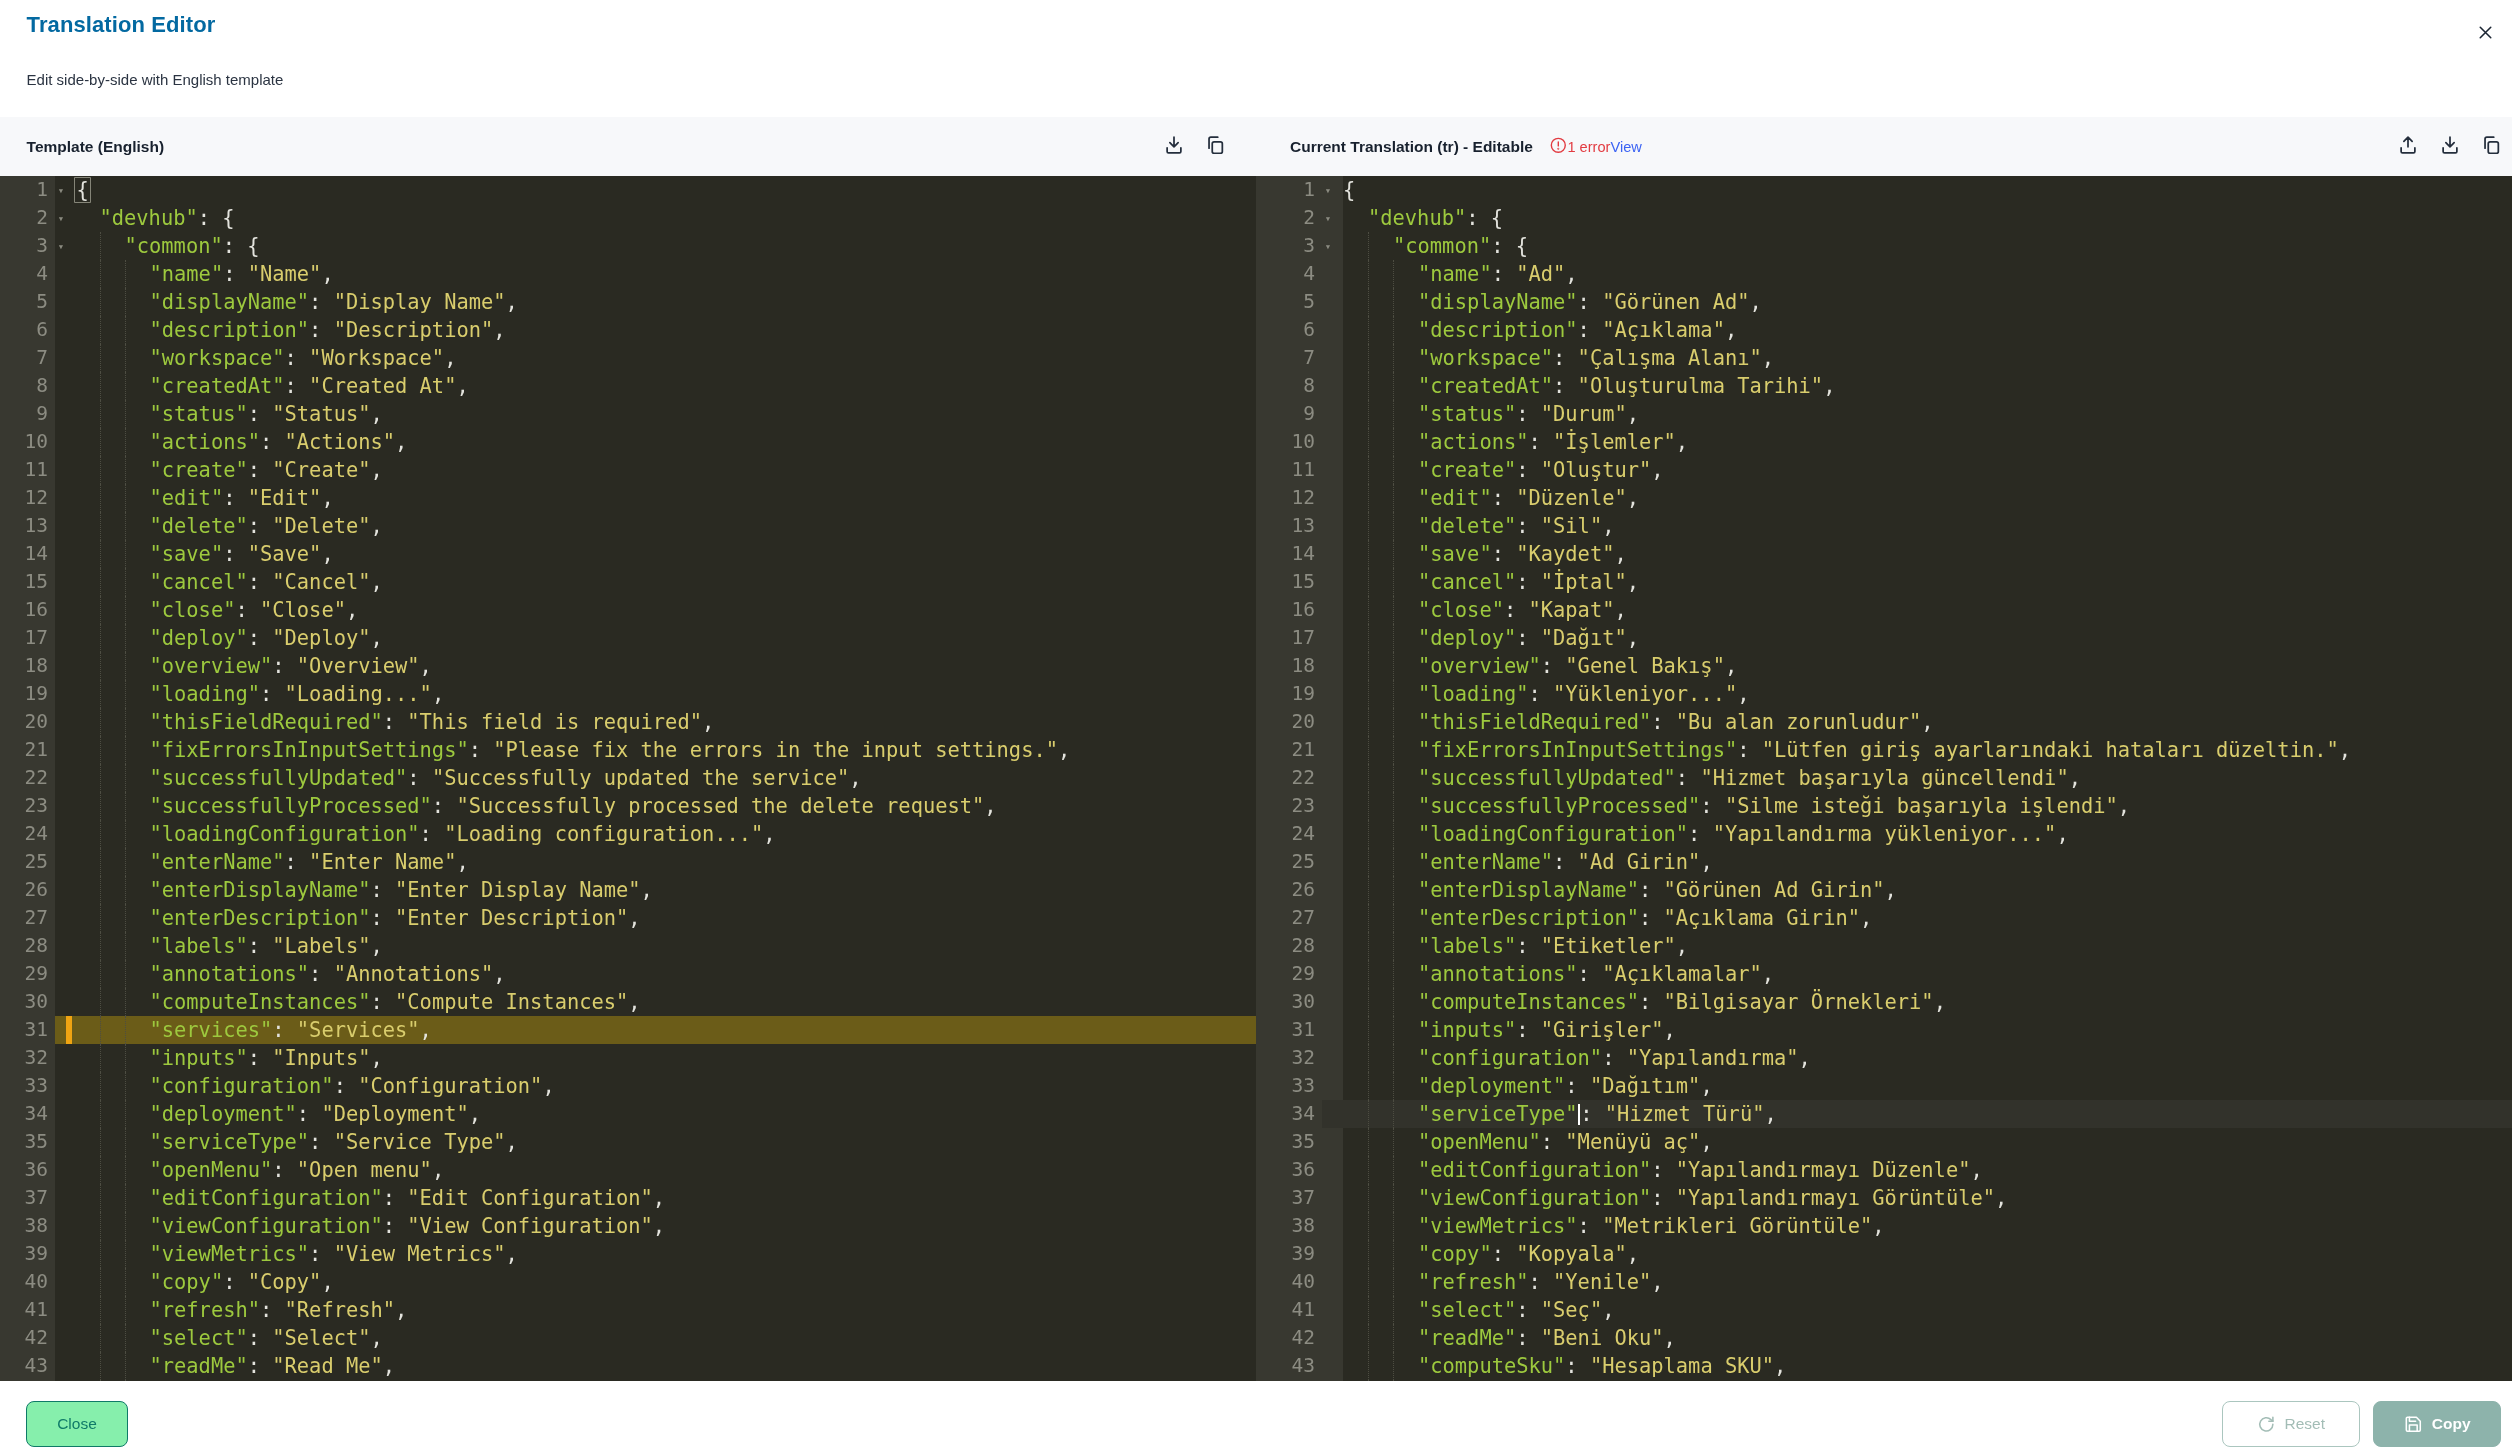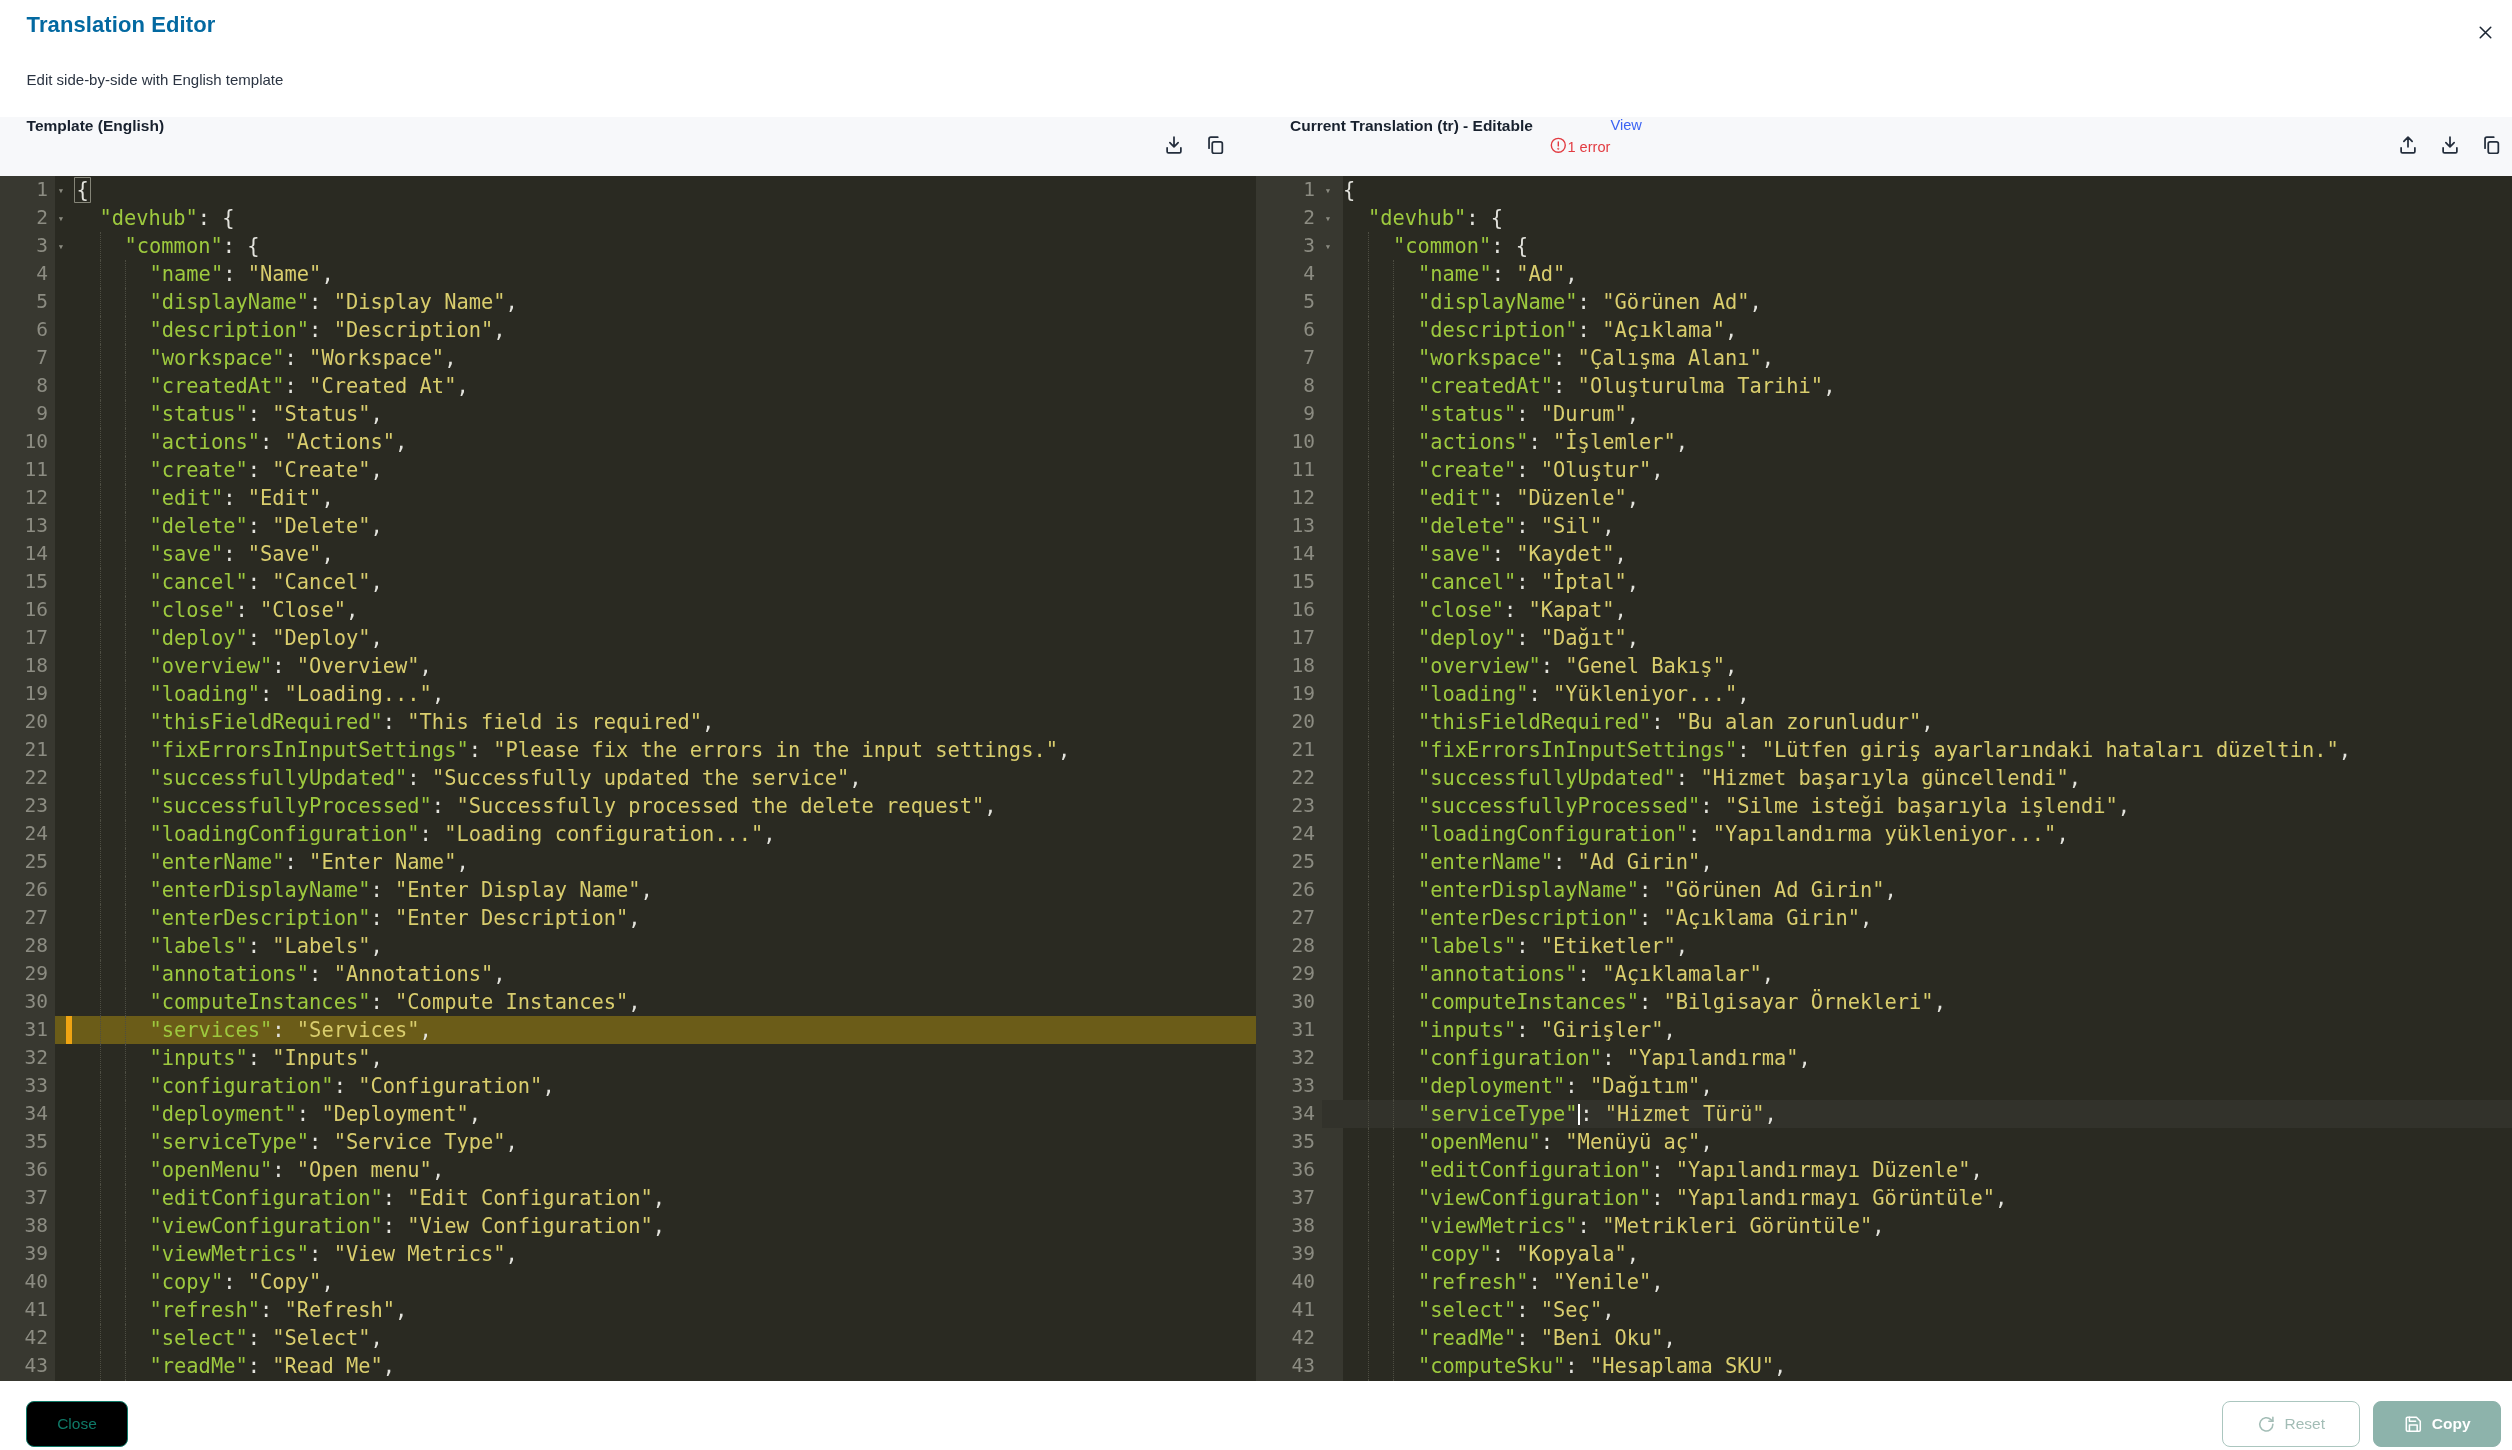--- a/index.html
+++ b/index.html
@@ -24,21 +24,21 @@
   *{box-sizing:border-box}
   html,body{margin:0;padding:0;width:2512px;height:1450px;overflow:hidden;background:#ffffff;
     font-family:"Liberation Sans", sans-serif;color:var(--navy)}
   .top{position:relative;height:117px;padding:12.4px 0 0 26.6px}
   .top h1{margin:0;font-size:22px;font-weight:700;color:#0369a1;letter-spacing:0.1px}
   .top .sub{margin-top:33px;font-size:15px;color:#2b3442}
   .x-btn{position:absolute;top:19.5px;right:12.4px;width:28px;height:28px;border:none;background:none;cursor:pointer;padding:0}
   .x-btn svg{width:21px;height:21px;stroke:#1b2533;stroke-width:1.8;fill:none;stroke-linecap:round}
 
   .panel-heads{display:flex;height:59px;background:var(--panel-head-bg)}
-  .ph{width:1256px;display:flex;}
+  .ph{width:1256px;display:flex;align-items:center}
   .ph-left{padding:0 30px 0 26.6px}
   .ph-right{padding:0 9.8px 0 34px}
   .ph .title{font-size:15.5px;font-weight:700;color:#18212e;white-space:nowrap}
   .ph .spacer{flex:1}
   .icon-btn{background:none;border:none;padding:0;margin-left:19.5px;cursor:pointer;display:flex;align-items:center}
   .icon-btn svg{width:22px;height:22px;stroke:#242e3c;stroke-width:1.9;fill:none;stroke-linecap:round;stroke-linejoin:round}
   .err-badge{display:flex;align-items:center;gap:0;margin-left:16px;color:var(--error-red);font-size:14.6px;white-space:nowrap}
   .err-badge svg{width:18.6px;height:18.6px;stroke:var(--error-red);stroke-width:1.8;fill:none;stroke-linecap:round}
   .view-link{margin-left:0;color:var(--link-blue);font-size:14.6px;cursor:pointer;white-space:nowrap}
 
@@ -60,21 +60,21 @@
   .bracket-box{border:0.9px solid #858578;padding:0 1.8px;margin:0 -0.9px;border-radius:0.9px}
   .row.err .code,.row.err .fold{background:var(--err-line-bg)}
   .row.err .code::before{content:"";position:absolute;left:-8.9px;top:0;bottom:0;width:6.2px;background:var(--err-marker)}
   .row.act .code,.row.act .fold{background:var(--active-line-bg)}
   .cursor{display:inline-block;width:1.8px;height:20.4px;background:#ffffff;vertical-align:-3.5px;margin-left:0.9px}
 
   .footer{position:relative;height:70px;background:#ffffff}
   .btn{display:inline-flex;align-items:center;justify-content:center;gap:8.9px;height:46px;
     border-radius:8px;font-family:"Liberation Sans",sans-serif;font-size:15.5px;cursor:pointer}
   .btn svg{width:18.6px;height:18.6px;fill:none;stroke-width:2;stroke-linecap:round;stroke-linejoin:round}
-  .btn-close{position:absolute;left:26px;top:20.4px;width:102px;background:#000000;
+  .btn-close{position:absolute;left:26px;top:20.4px;width:102px;background:#86efac;
     border:0.9px solid var(--teal);color:var(--teal)}
   .btn-reset{position:absolute;right:152px;top:20.4px;width:138px;background:#ffffff;
     border:0.9px solid #abc6bf;color:var(--sage-muted)}
   .btn-reset svg{stroke:var(--sage-muted)}
   .btn-save{position:absolute;right:10.6px;top:20.4px;width:128px;background:var(--sage);
     border:0.9px solid var(--sage);color:#ffffff;font-weight:700}
   .btn-save svg{stroke:#ffffff}
 </style>
 </head>
 <body>

